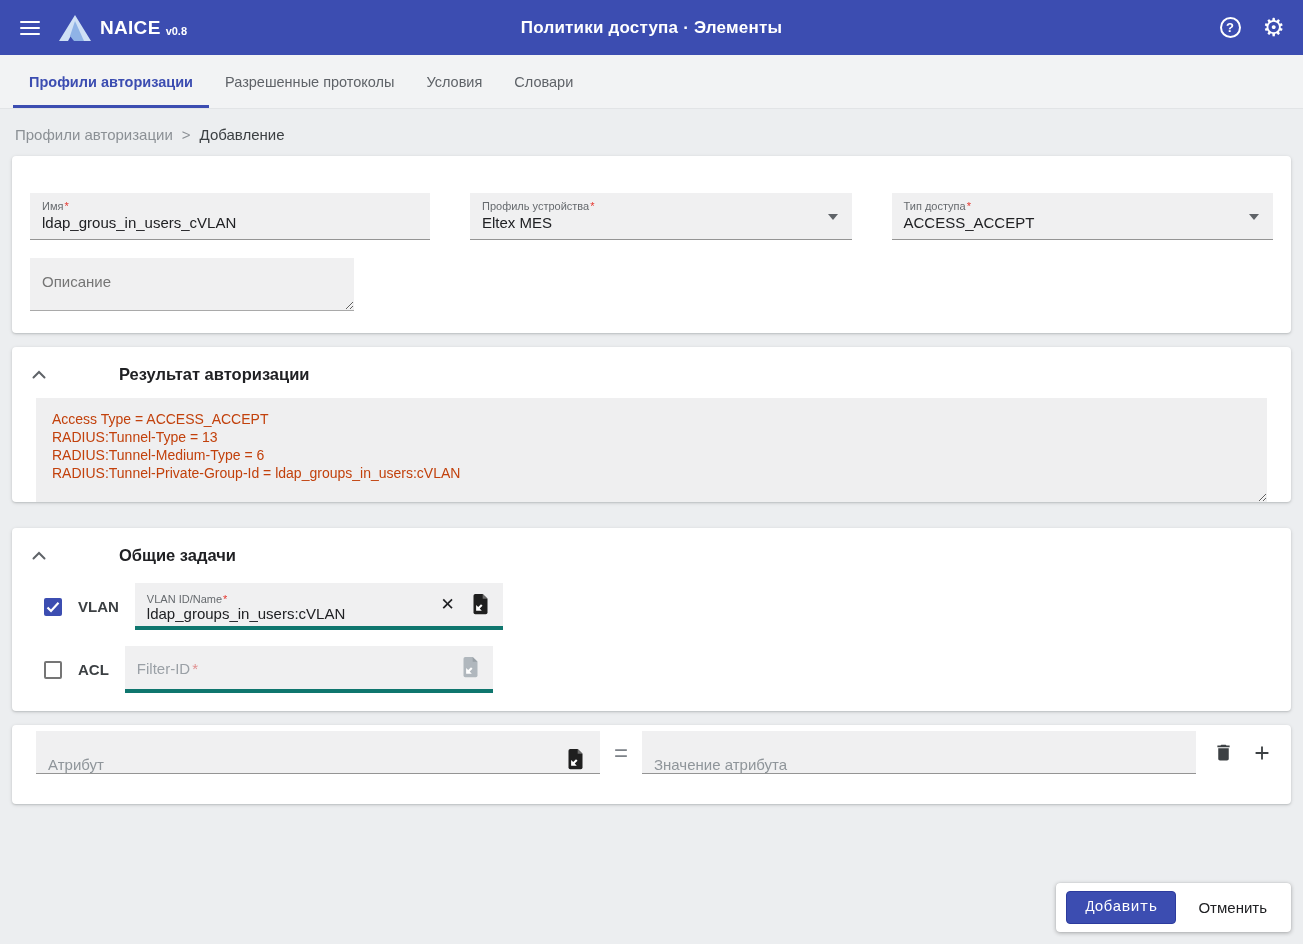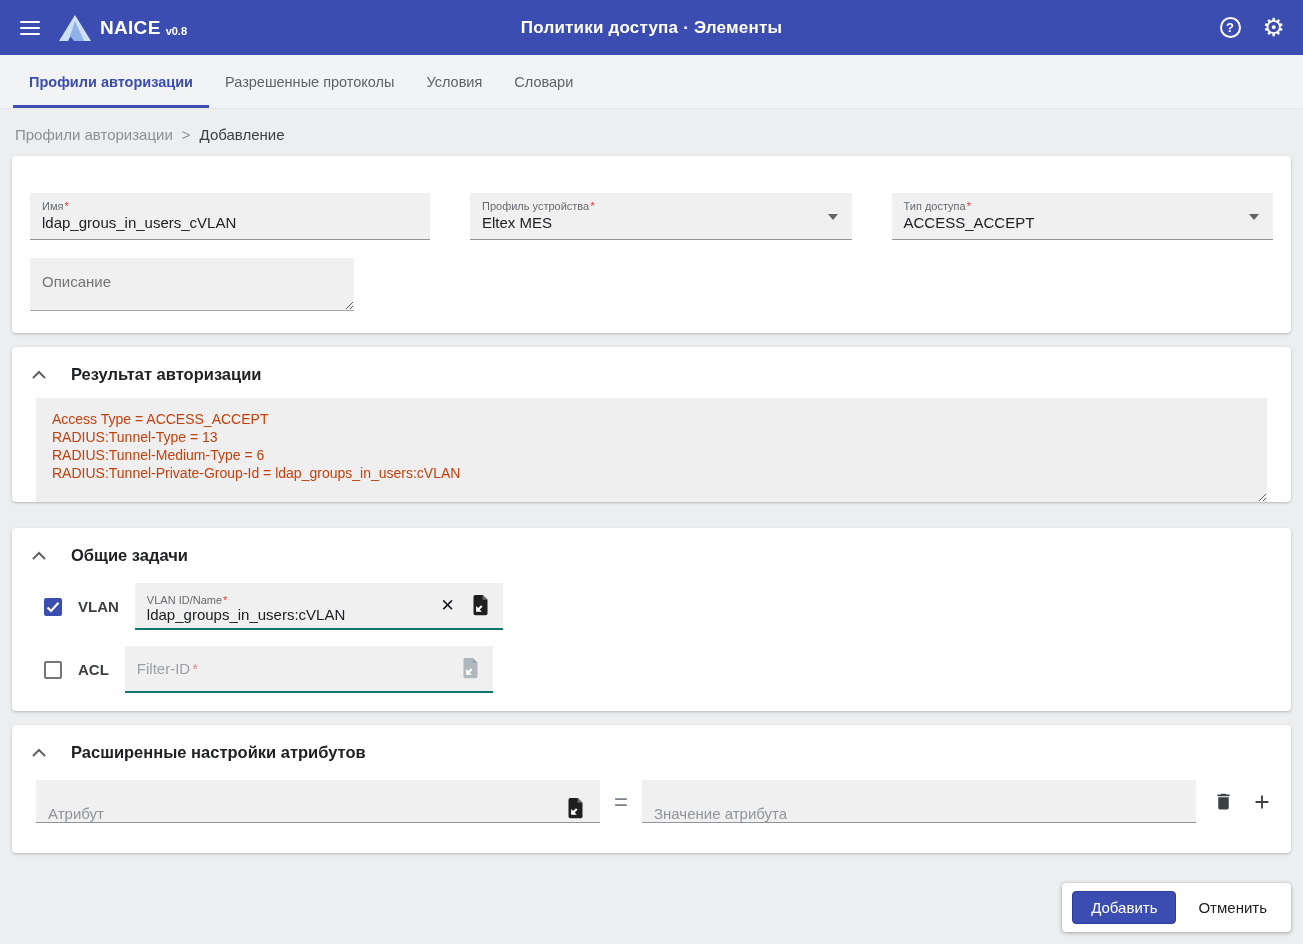--- a/index.html
+++ b/index.html
@@ -92,40 +92,40 @@
   .desc-field {
     display: block; margin-top: 18px; width: 324px; height: 53px;
     background: #f0f0f1; border: none; border-bottom: 1px solid #a9a9a9;
     padding: 15px 12px; font-size: 15px; color: #202124; outline: none;
   }
   .desc-field::placeholder { color: #757575; }
 
   
   .sec-head { display: flex; align-items: center; gap: 23px; padding: 18px 18px 12px; }
   .chev { display: flex; cursor: pointer; padding: 2px; }
-  .sec-title { font-size: 16.5px; font-weight: 700; color: #202124; }
+  .sec-title { font-size: 16.5px; font-weight: 700; color: #202124; margin-left: 48px; }
 
   .result-box {
     display: block; margin: 2px 24px 26px; width: calc(100% - 48px); height: 104px;
     background: #efeff0; border: none; outline: none;
     padding: 12px 16px; font-size: 14px; line-height: 18px; color: #c2410c;
   }
 
   
   .task-row { display: flex; align-items: center; gap: 16px; padding: 6px 18px 10px 32px; }
   .cb {
     width: 18px; height: 18px; border-radius: 2px; cursor: pointer;
     display: flex; align-items: center; justify-content: center; flex: 0 0 auto;
   }
   .cb.checked { background: #3c4db1; }
   .cb.unchecked { background: #fff; border: 2px solid #757575; }
   .task-label { font-size: 15px; color: #3c4043; font-weight: bold; }
   .vfield {
     width: 368px; height: 47px; background: #f0f0f1;
-    border-bottom: 2px solid #0f766e;
+    border-bottom: 4px solid #0f766e;
     display: flex; align-items: center; padding: 0 6px 0 12px; position: relative;
   }
   .vcol { flex: 1; padding-top: 7px; min-width: 0; }
   .clear-x { font-size: 17px; color: #202124; padding: 0 9px; cursor: pointer; line-height: 1; }
   .doc-btn { display: flex; padding: 2px 6px; cursor: pointer; }
   .doc-btn.disabled { cursor: default; }
   .vfield input {
     border: none; background: transparent; outline: none;
     font-family: inherit; font-size: 15px; color: #202124; width: 100%;
   }
@@ -154,21 +154,21 @@
 
   
   .actions-card {
     position: fixed; right: 12px; bottom: 12px;
     background: #fff; border-radius: 4px; padding: 8px 10px;
     box-shadow: 0 1px 4px rgba(0,0,0,.3), 0 0 1px rgba(0,0,0,.2);
     display: flex; align-items: center;
   }
   .btn-primary {
     background: #3c4db1; color: #fff; border: 1px solid #2c3b9e; border-radius: 4px;
-    font-family: Liberation Sans, sans-serif; font-size: 15px; padding: 7px 18px; cursor: pointer;
+    font-family: Liberation Mono, monospace; font-size: 15px; padding: 7px 18px; cursor: pointer;
   }
   .btn-text {
     background: none; border: none; color: #202124;
     font-family: inherit; font-size: 15px; padding: 7px 14px; margin-left: 8px; cursor: pointer;
   }
 </style>
 </head>
 <body>
 
 <header class="topbar">
@@ -304,28 +304,20 @@
           <path fill="#b0b7bd" d="M14.5 1H6a2 2 0 0 0-2 2v19a2 2 0 0 0 2 2h12a2 2 0 0 0 2-2V6.5L14.5 1z"></path>
           <path fill="#98a0a6" d="M14.5 1l5.5 5.5h-5.5z"></path>
           <path fill="#fff" d="M7 20 v-6.5 l2.4 2.4 3.2-3.2 1.7 1.7 -3.2 3.2 L13.5 20 z"></path>
         </svg>
       </span>
     </div>
   </div>
 </section>
 
 <section class="card">
-  <div class="sec-head">
-    <span class="chev">
-      <svg width="14" height="9" viewBox="0 0 14 9">
-          <path d="M1.5 7.5 L7 2 L12.5 7.5" stroke="#5f6368" stroke-width="2" fill="none" stroke-linecap="round"></path>
-        </svg>
-    </span>
-    <h2 class="sec-title">Расширенные настройки атрибутов</h2>
-  </div>
 
   <div class="adv-row">
     <div class="afield f-attr">
       <input placeholder="Атрибут" style="">
       <span class="doc-btn">
         <svg width="21" height="23" viewBox="0 0 24 26">
           <path fill="#1f1f1f" d="M14.5 1H6a2 2 0 0 0-2 2v19a2 2 0 0 0 2 2h12a2 2 0 0 0 2-2V6.5L14.5 1z"></path>
           <path fill="#6d6d6d" d="M14.5 1l5.5 5.5h-5.5z"></path>
           <path fill="#fff" d="M7 20 v-6.5 l2.4 2.4 3.2-3.2 1.7 1.7 -3.2 3.2 L13.5 20 z"></path>
         </svg>

